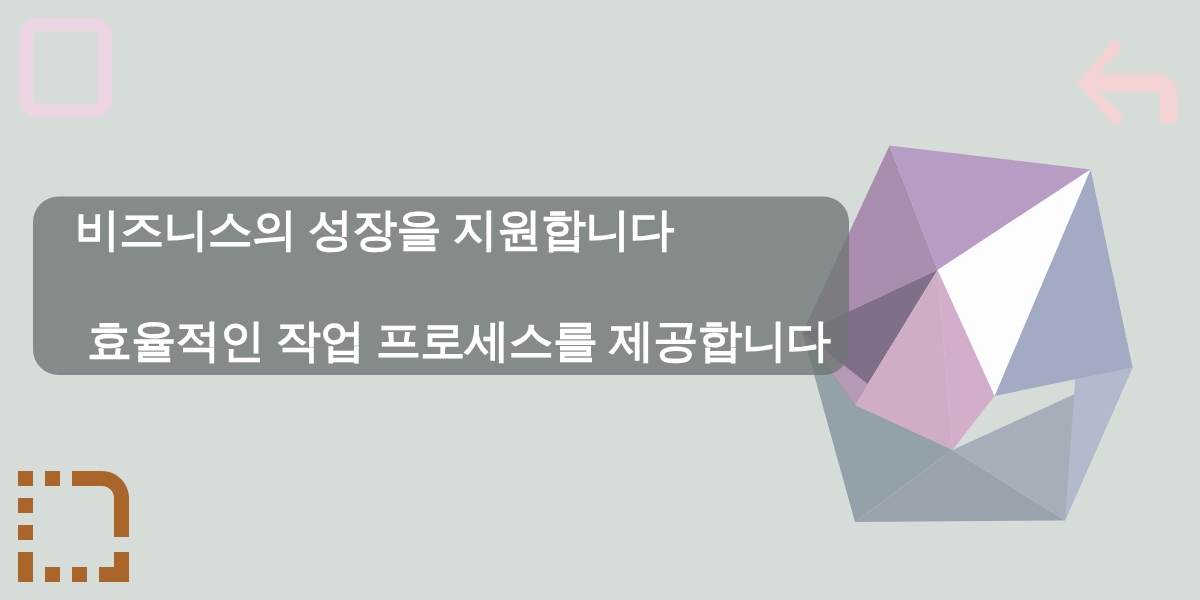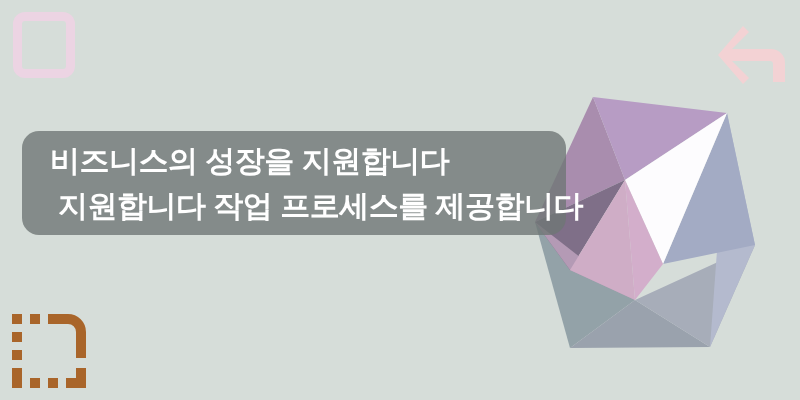--- a/index.html
+++ b/index.html
@@ -57,27 +57,27 @@
     height: 400px;
     pointer-events: none;
   }
 
   
   .banner {
     position: absolute;
     left: 22px;
     top: 131px;
     width: 544px;
-    height: 104px;
+    height: 119px;
     background: rgba(111, 119, 117, 0.80);
     border-radius: 17px;
     box-sizing: border-box;
     display: flex;
     flex-direction: column;
-    justify-content: center;
+    justify-content: space-between;
     padding: 0 0 0 28px;
   }
   .banner-line {
     color: #ffffff;
     font-size: 30px;
     font-weight: bold;
     line-height: 45px;
     letter-spacing: -0.5px;
     white-space: nowrap;
   }
@@ -131,16 +131,16 @@
 
       <rect x="64" y="54" width="10" height="10"></rect>
       <rect x="64" y="64" width="10" height="10"></rect>
     </g>
 
     <path d="M36 0 L56 0 A18 18 0 0 1 74 18 L74 44 L64 44 L64 18 A8 8 0 0 0 56 10 L36 10 Z" fill="#a9652a"></path>
   </svg>
 
   <div class="banner">
     <div class="banner-line first">비즈니스의 성장을 지원합니다</div>
-    <div class="banner-line second">지원합니다 작업 프로세스를 제공합니다</div>
+    <div class="banner-line second">효율적인 작업 프로세스를 제공합니다</div>
   </div>
 
 </div>
 
 </body></html>

